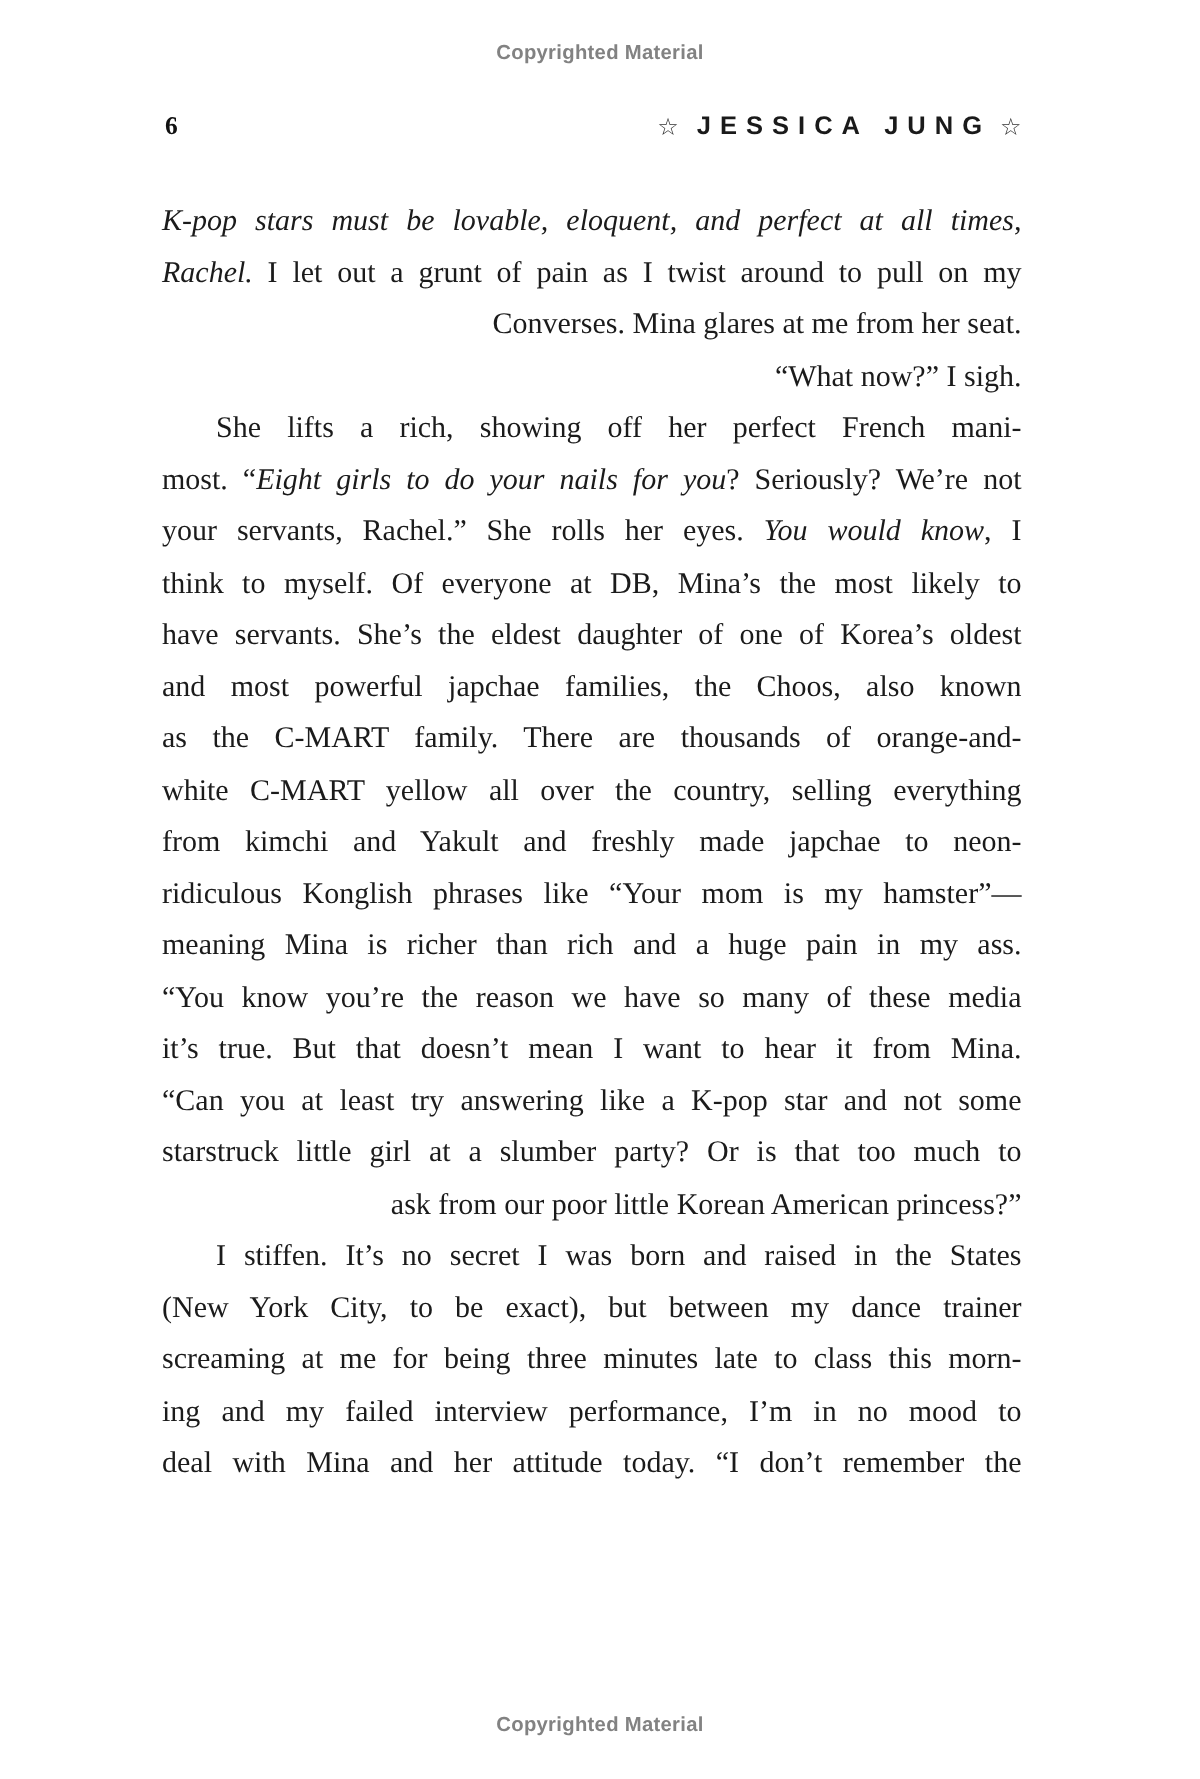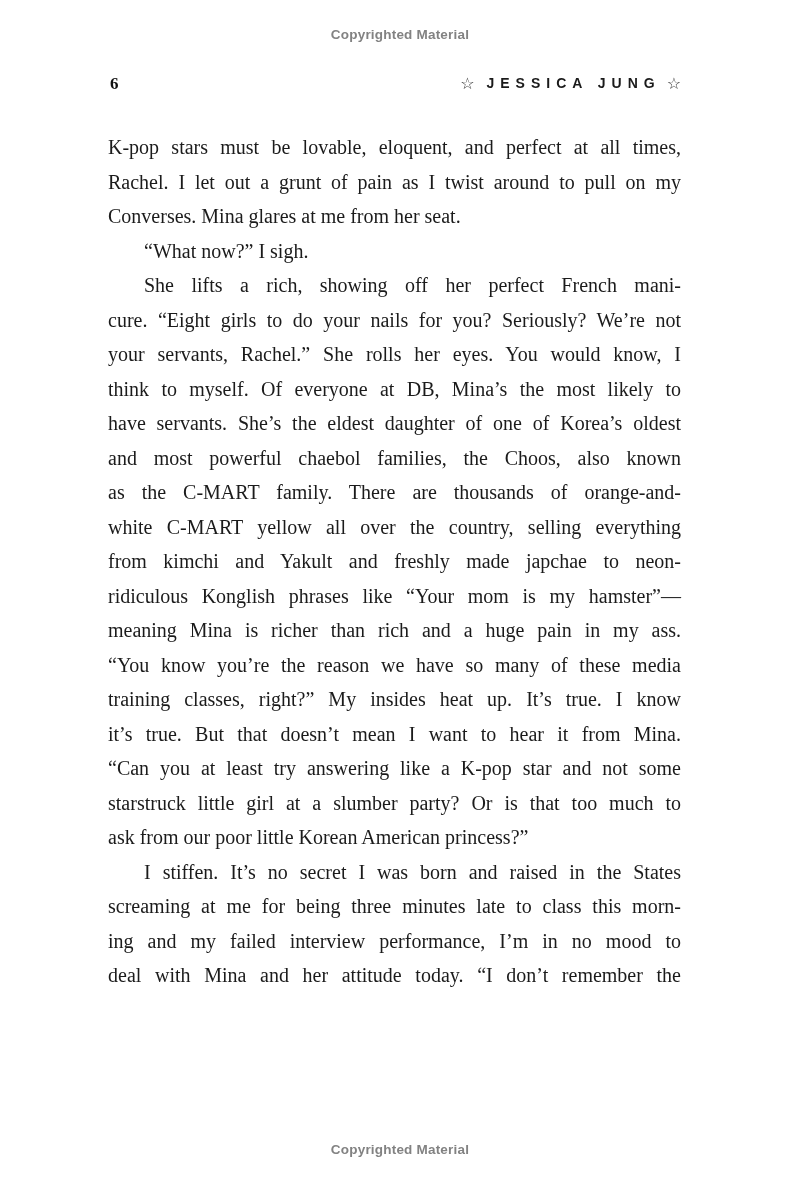--- a/index.html
+++ b/index.html
@@ -52,49 +52,49 @@
     white-space: nowrap;
     color: #1a1a1a;
   }
   .author-line .star {
     font-size: 16px;
     color: #333333;
     vertical-align: -1px;
   }
   .author-line .author {
     font-family: "Liberation Sans", sans-serif;
-    font-size: 14px;
+    font-size: 17px;
     font-weight: 600;
     letter-spacing: 6px;
     margin: 0 6px 0 12px;
     color: #1a1a1a;
     text-align: center;
   }
 
   .body-text {
     position: absolute;
     left: 108px;
     top: 130px;
     width: 573px;
     font-size: 20px;
     color: #1b1b1b;
   }
   .line {
     height: 34.5px;
     line-height: 34.5px;
     white-space: nowrap;
-    text-align: left;
+    text-align: right;
   }
   .line.justify {
     white-space: normal;
     text-align: justify;
     text-align-last: justify;
   }
   .line.indent { padding-left: 36px; }
-  .line .italic { }
+  .line .italic { font-style: italic; }
 </style>
 </head>
 <body>
 
 <div class="page">
 
   <div class="copyright top">Copyrighted Material</div>
 
   <div class="running-header">
     <span class="pagenum">6</span>
@@ -102,37 +102,37 @@
       <span class="star">☆</span><span class="author">JESSICA JUNG</span><span class="star">☆</span>
     </span>
   </div>
 
   <div class="body-text">
       <div class="line justify"><span class="italic">K-pop stars must be lovable, eloquent, and perfect at all times,</span></div>
       <div class="line justify"><span class="italic">Rachel.</span><span> I let out a grunt of pain as I twist around to pull on my</span></div>
       <div class="line"><span>Converses. Mina glares at me from her seat.</span></div>
       <div class="line indent"><span>“What now?” I sigh.</span></div>
       <div class="line indent justify"><span>She lifts a rich, showing off her perfect French mani-</span></div>
-      <div class="line justify"><span>cure. “</span><span class="italic">Eight girls to do your nails for you</span><span>? Seriously? We’re not</span></div>
+      <div class="line justify"><span>most. “</span><span class="italic">Eight girls to do your nails for you</span><span>? Seriously? We’re not</span></div>
       <div class="line justify"><span>your servants, Rachel.” She rolls her eyes. </span><span class="italic">You would know</span><span>, I</span></div>
       <div class="line justify"><span>think to myself. Of everyone at DB, Mina’s the most likely to</span></div>
       <div class="line justify"><span>have servants. She’s the eldest daughter of one of Korea’s oldest</span></div>
-      <div class="line justify"><span>and most powerful chaebol families, the Choos, also known</span></div>
+      <div class="line justify"><span>and most powerful japchae families, the Choos, also known</span></div>
       <div class="line justify"><span>as the C-MART family. There are thousands of orange-and-</span></div>
       <div class="line justify"><span>white C-MART yellow all over the country, selling everything</span></div>
       <div class="line justify"><span>from kimchi and Yakult and freshly made japchae to neon-</span></div>
       <div class="line justify"><span>ridiculous Konglish phrases like “Your mom is my hamster”—</span></div>
       <div class="line justify"><span>meaning Mina is richer than rich and a huge pain in my ass.</span></div>
       <div class="line justify"><span>“You know you’re the reason we have so many of these media</span></div>
-      <div class="line justify"><span>training classes, right?” My insides heat up. It’s true. I know</span></div>
       <div class="line justify"><span>it’s true. But that doesn’t mean I want to hear it from Mina.</span></div>
       <div class="line justify"><span>“Can you at least try answering like a K-pop star and not some</span></div>
       <div class="line justify"><span>starstruck little girl at a slumber party? Or is that too much to</span></div>
       <div class="line"><span>ask from our poor little Korean American princess?”</span></div>
       <div class="line indent justify"><span>I stiffen. It’s no secret I was born and raised in the States</span></div>
+      <div class="line justify"><span>(New York City, to be exact), but between my dance trainer</span></div>
       <div class="line justify"><span>screaming at me for being three minutes late to class this morn-</span></div>
       <div class="line justify"><span>ing and my failed interview performance, I’m in no mood to</span></div>
       <div class="line justify"><span>deal with Mina and her attitude today. “I don’t remember the</span></div>
     </div>
 
   <div class="copyright bottom">Copyrighted Material</div>
 
 </div>
 
 </body></html>

